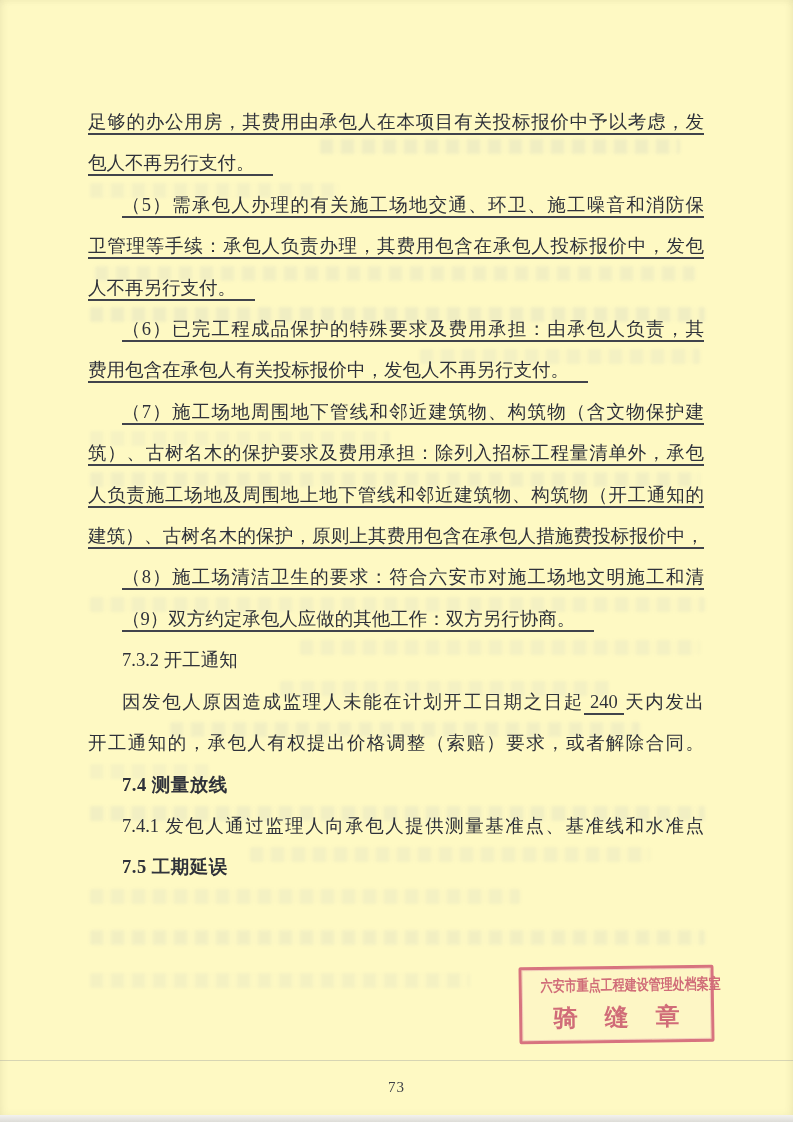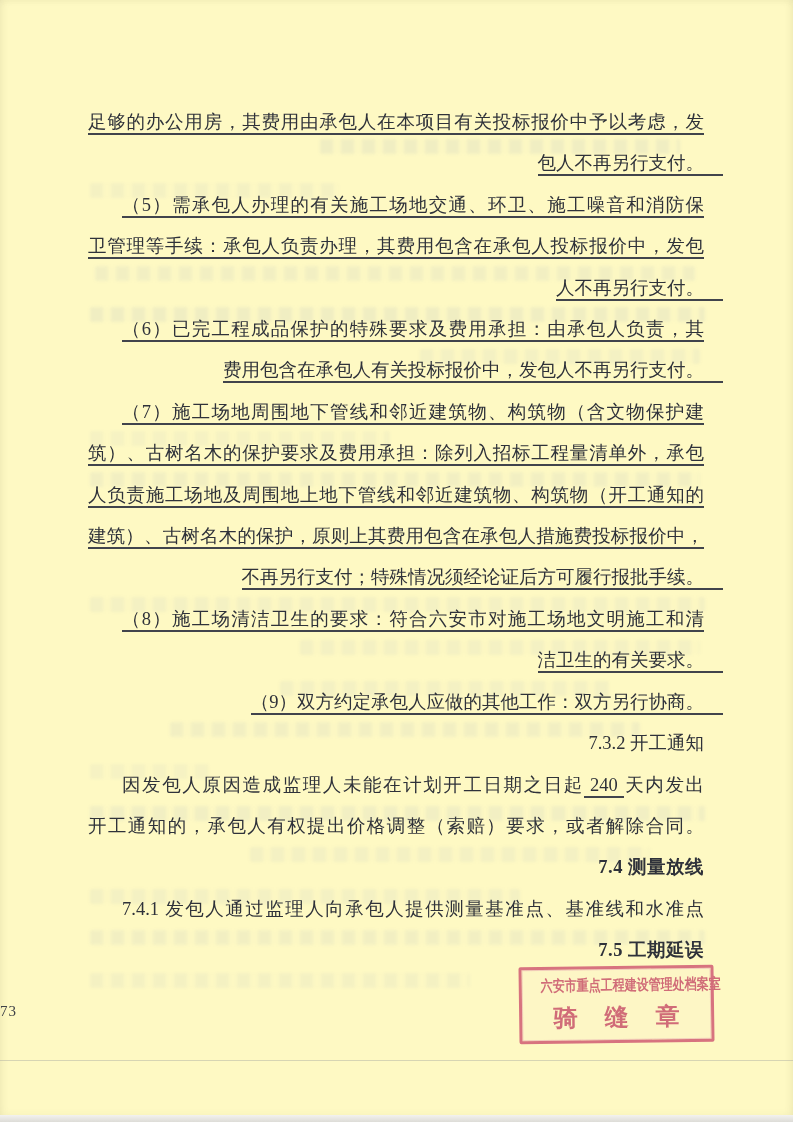--- a/index.html
+++ b/index.html
@@ -20,34 +20,35 @@
   }
   
   .content {
     position:absolute;
     left:88px; top:102px;
     width:616px;
     color:#2f323a;
     font-size:18.5px;
     line-height:41.4px;
   }
-  .ln { white-space:nowrap; text-align:right; }
+  .ln { white-space:nowrap; text-align:left; }
   .ln.fill { text-align:justify; text-align-last:justify; }
   .ln.ind { padding-left:34px; }
   .ln.bold { font-weight:bold; letter-spacing:0.5px; }
   .u {
     border-bottom:2px solid #41444c;
     padding-bottom:1px;
     text-decoration:none;
   }
   .u.pad { padding-left:6px; padding-right:6px; }
   .plain { }
   
   .pagenum {
-    position:absolute; left:0; right:0; top:1003px;
+    position:absolute; left:0; right:0; top:1079px;
+    text-align:center;
     font-size:15px; letter-spacing:1px;
     color:#3e4147;
   }
   
   .scanline {
     position:absolute; left:0; right:0; top:1060px; height:1px;
     background:rgba(168,168,160,0.45);
   }
   .bottom-edge {
     position:absolute; left:0; right:0; bottom:0; height:7px;
@@ -118,23 +119,21 @@
       <div class="ln"><span class="u">包人不再另行支付。　</span></div>
       <div class="ln fill ind"><span class="u">（5）需承包人办理的有关施工场地交通、环卫、施工噪音和消防保</span></div>
       <div class="ln fill"><span class="u">卫管理等手续：承包人负责办理，其费用包含在承包人投标报价中，发包</span></div>
       <div class="ln"><span class="u">人不再另行支付。　</span></div>
       <div class="ln fill ind"><span class="u">（6）已完工程成品保护的特殊要求及费用承担：由承包人负责，其</span></div>
       <div class="ln"><span class="u">费用包含在承包人有关投标报价中，发包人不再另行支付。　</span></div>
       <div class="ln fill ind"><span class="u">（7）施工场地周围地下管线和邻近建筑物、构筑物（含文物保护建</span></div>
       <div class="ln fill"><span class="u">筑）、古树名木的保护要求及费用承担：除列入招标工程量清单外，承包</span></div>
       <div class="ln fill"><span class="u">人负责施工场地及周围地上地下管线和邻近建筑物、构筑物（开工通知的</span></div>
       <div class="ln fill"><span class="u">建筑）、古树名木的保护，原则上其费用包含在承包人措施费投标报价中，</span></div>
-      <div class="ln"><span class="u">不再另行支付；特殊情况须经论证后方可履行报批手续。　</span></div>
       <div class="ln fill ind"><span class="u">（8）施工场清洁卫生的要求：符合六安市对施工场地文明施工和清</span></div>
-      <div class="ln"><span class="u">洁卫生的有关要求。　</span></div>
       <div class="ln ind"><span class="u">（9）双方约定承包人应做的其他工作：双方另行协商。　</span></div>
       <div class="ln ind"><span class="plain">7.3.2 开工通知</span></div>
       <div class="ln fill ind"><span class="plain">因发包人原因造成监理人未能在计划开工日期之日起</span><span class="u pad">240</span><span class="plain">天内发出</span></div>
       <div class="ln fill"><span class="plain">开工通知的，承包人有权提出价格调整（索赔）要求，或者解除合同。</span></div>
       <div class="ln ind bold"><span class="plain">7.4 测量放线</span></div>
       <div class="ln fill ind"><span class="plain">7.4.1 发包人通过监理人向承包人提供测量基准点、基准线和水准点</span></div>
       <div class="ln ind bold"><span class="plain">7.5 工期延误</span></div>
     </div>
 
   <div class="stamp">

